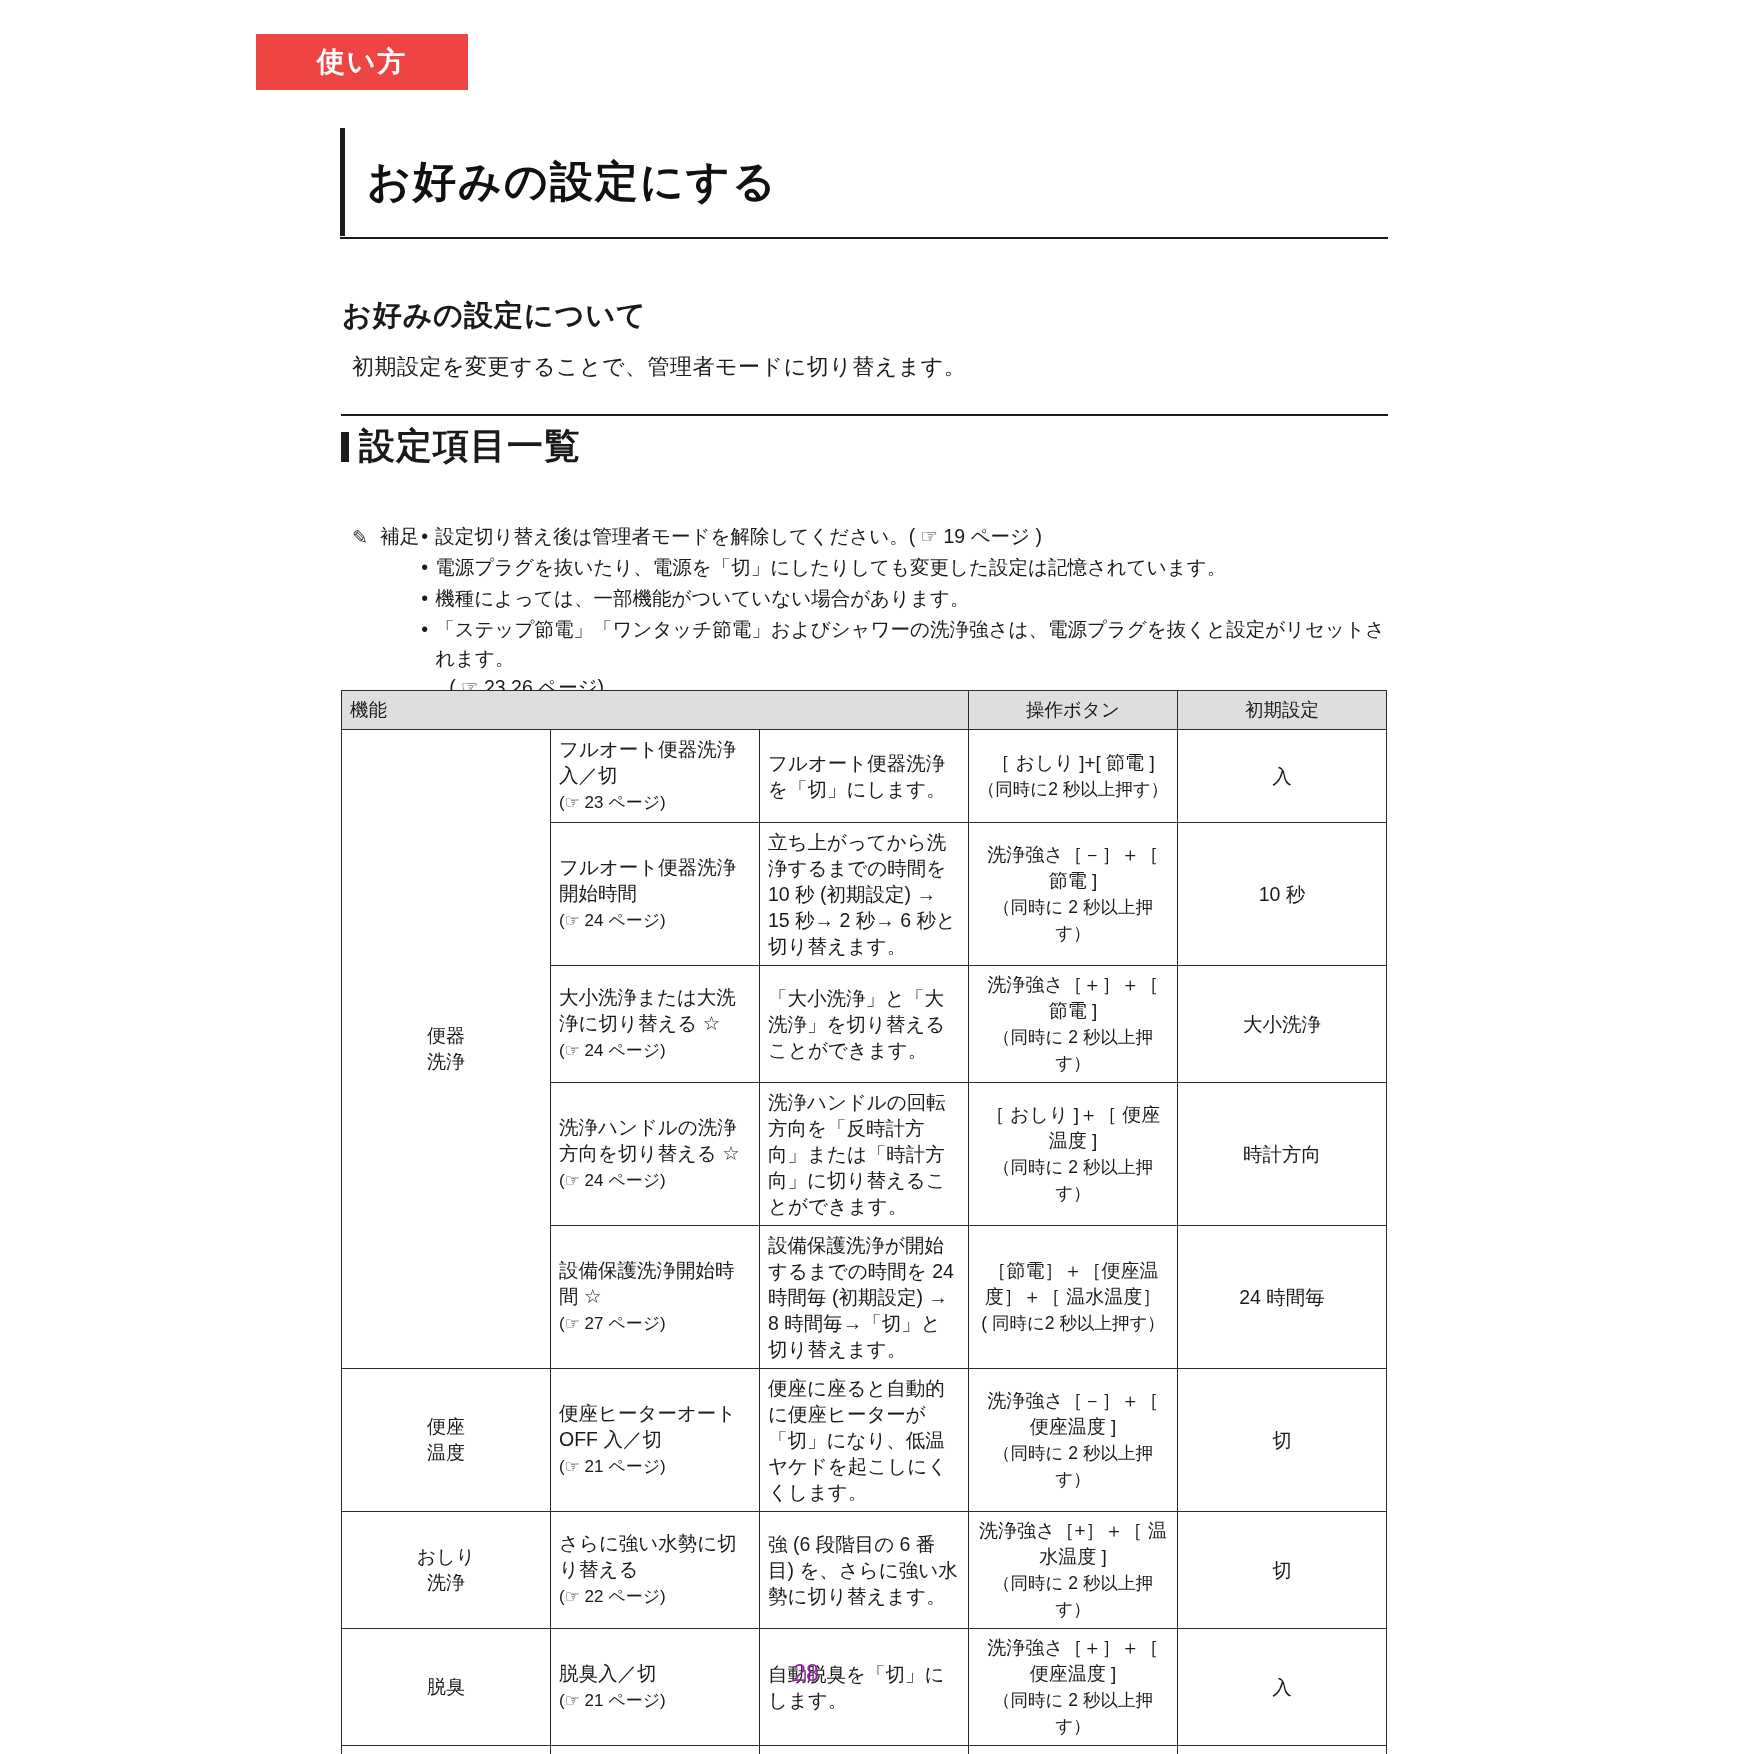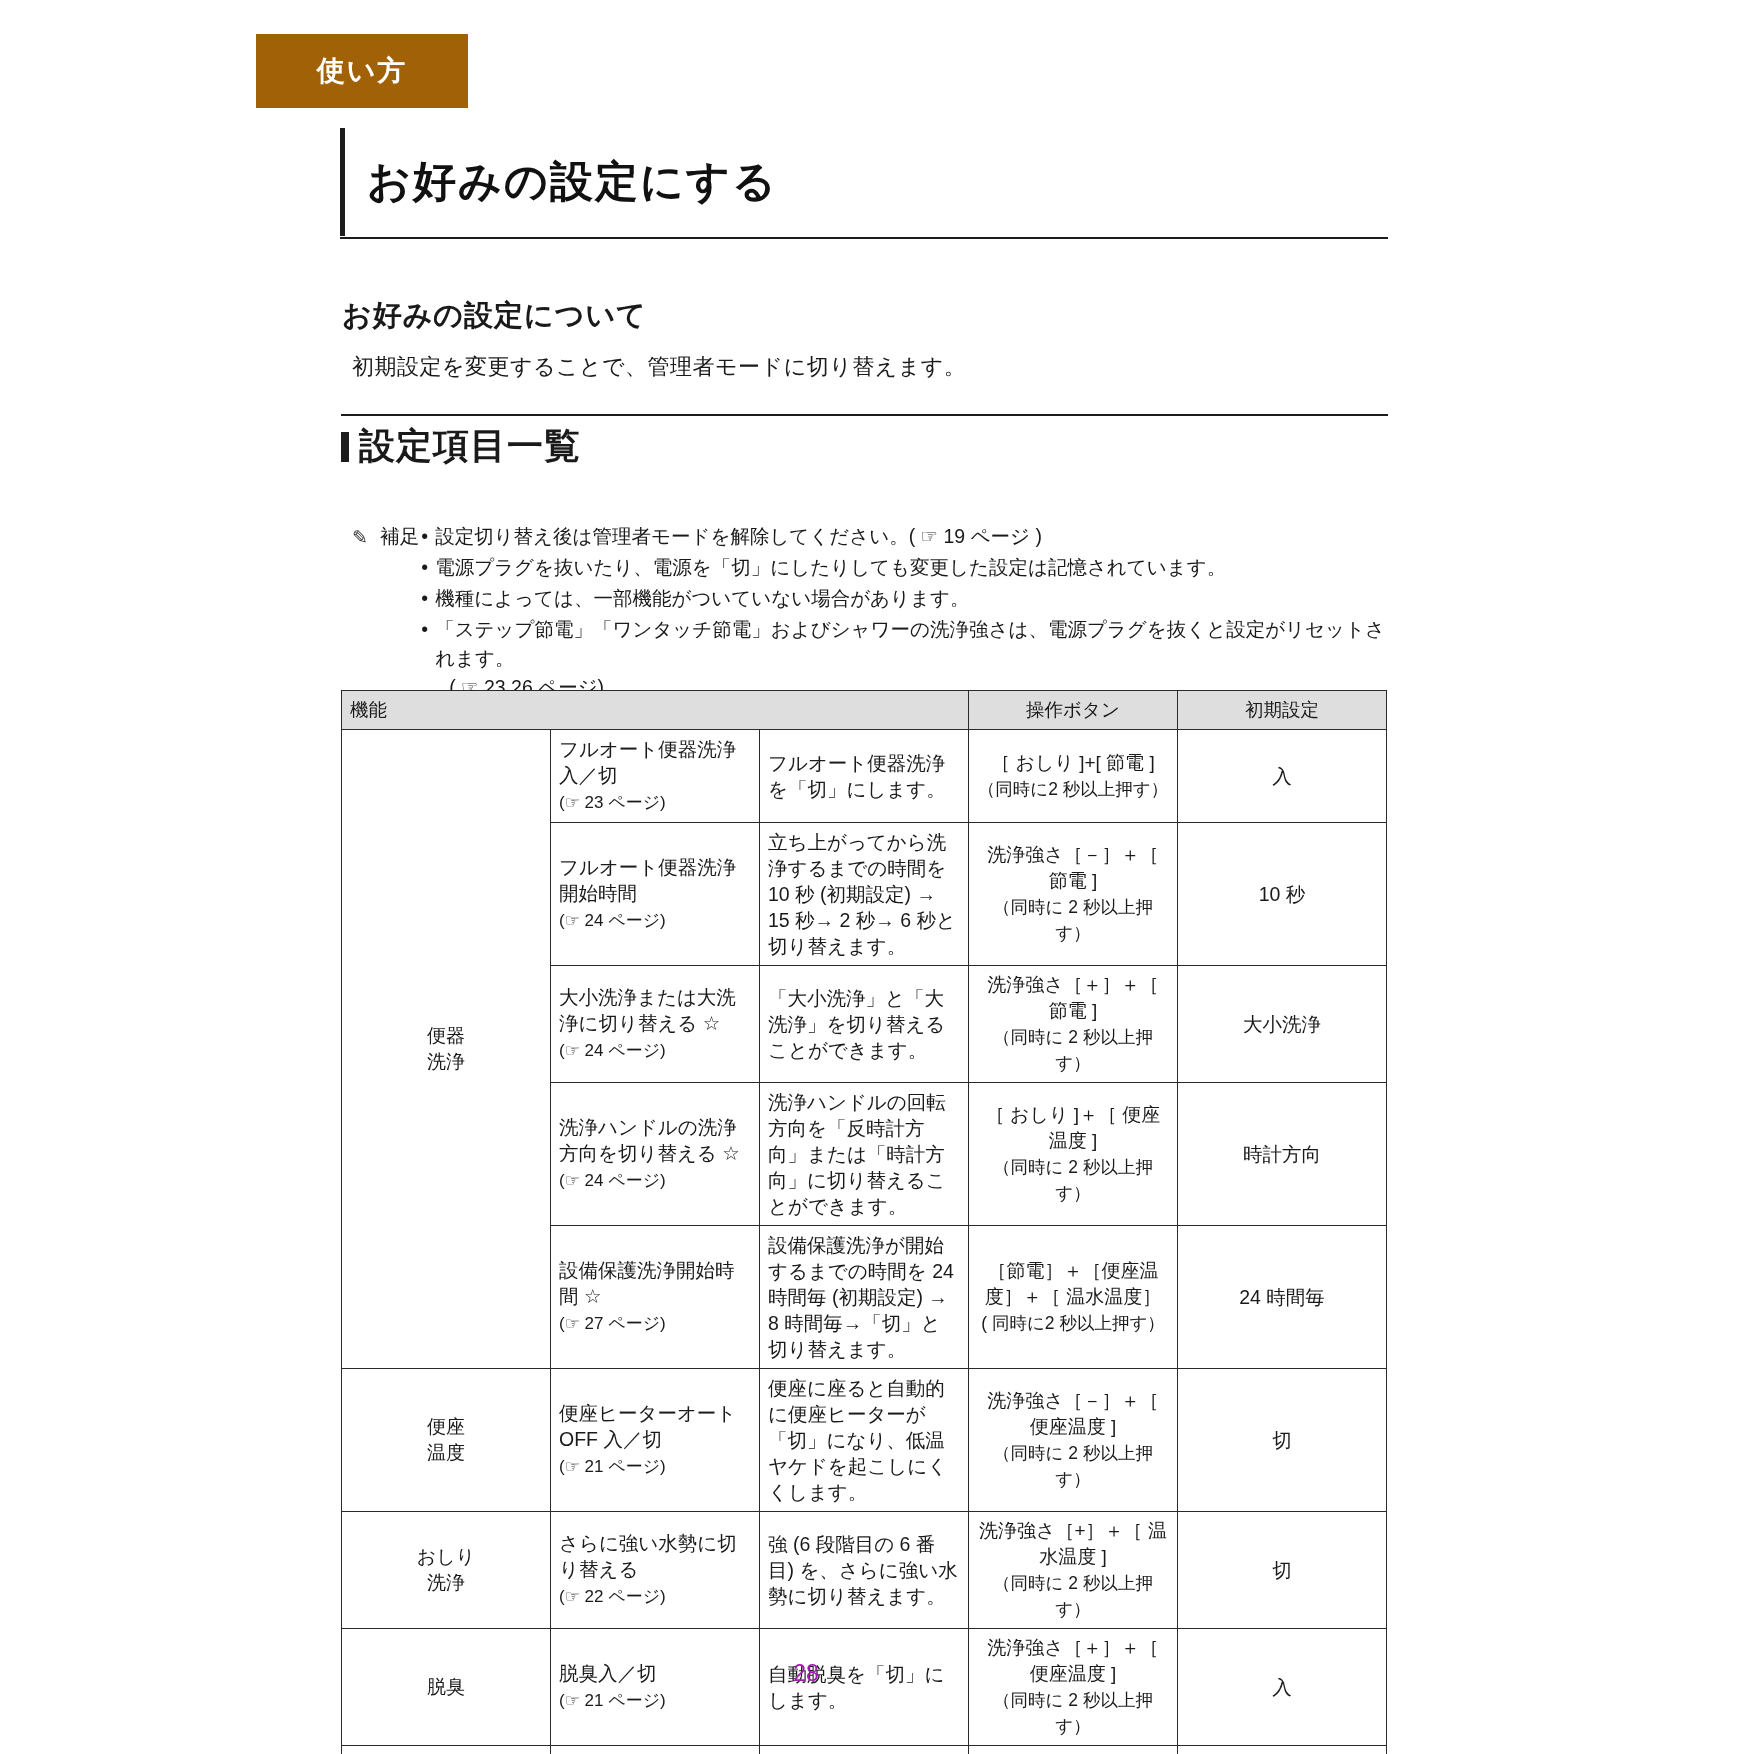--- a/index.html
+++ b/index.html
@@ -21,22 +21,22 @@
     height: 1754px;
     box-sizing: border-box;
   }
 
   
   .section-tab {
     position: absolute;
     left: 256px;
     top: 34px;
     width: 212px;
-    height: 74px;
-    background: #a16207;
+    height: 56px;
+    background: #ef4444;
     color: #ffffff;
     display: flex;
     align-items: center;
     justify-content: center;
     font-size: 28px;
     font-weight: bold;
     letter-spacing: 2px;
   }
 
   

